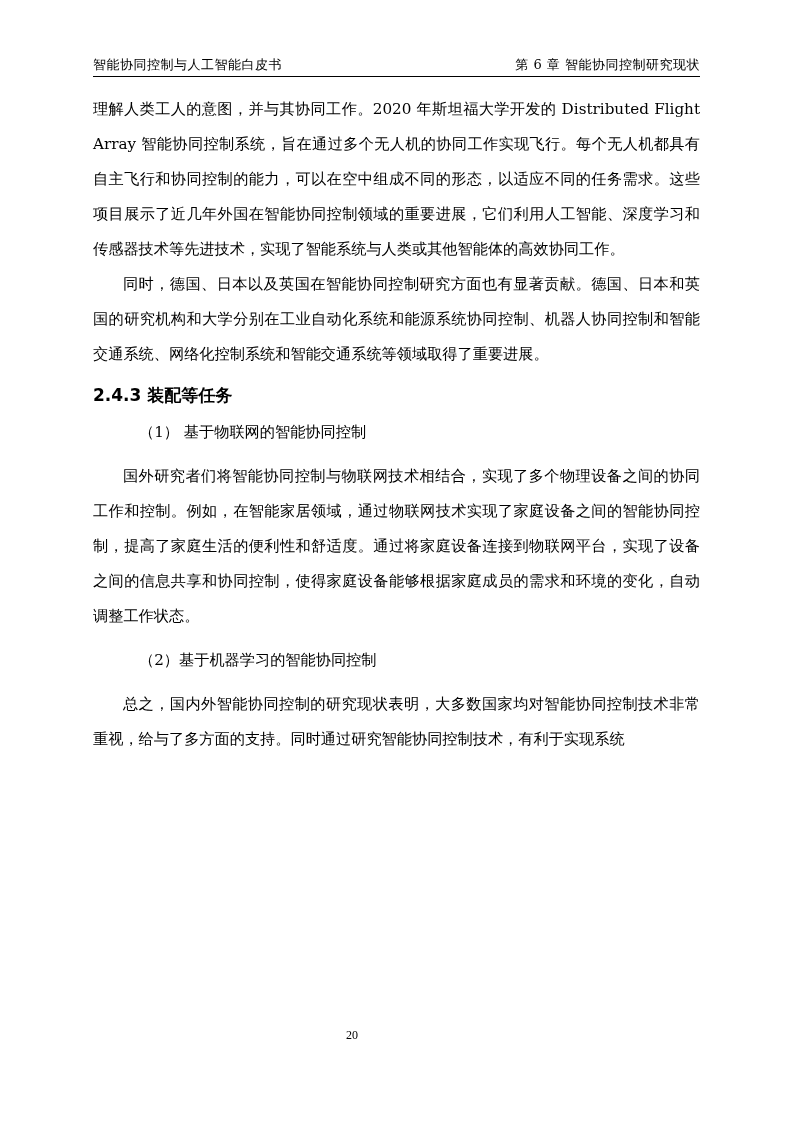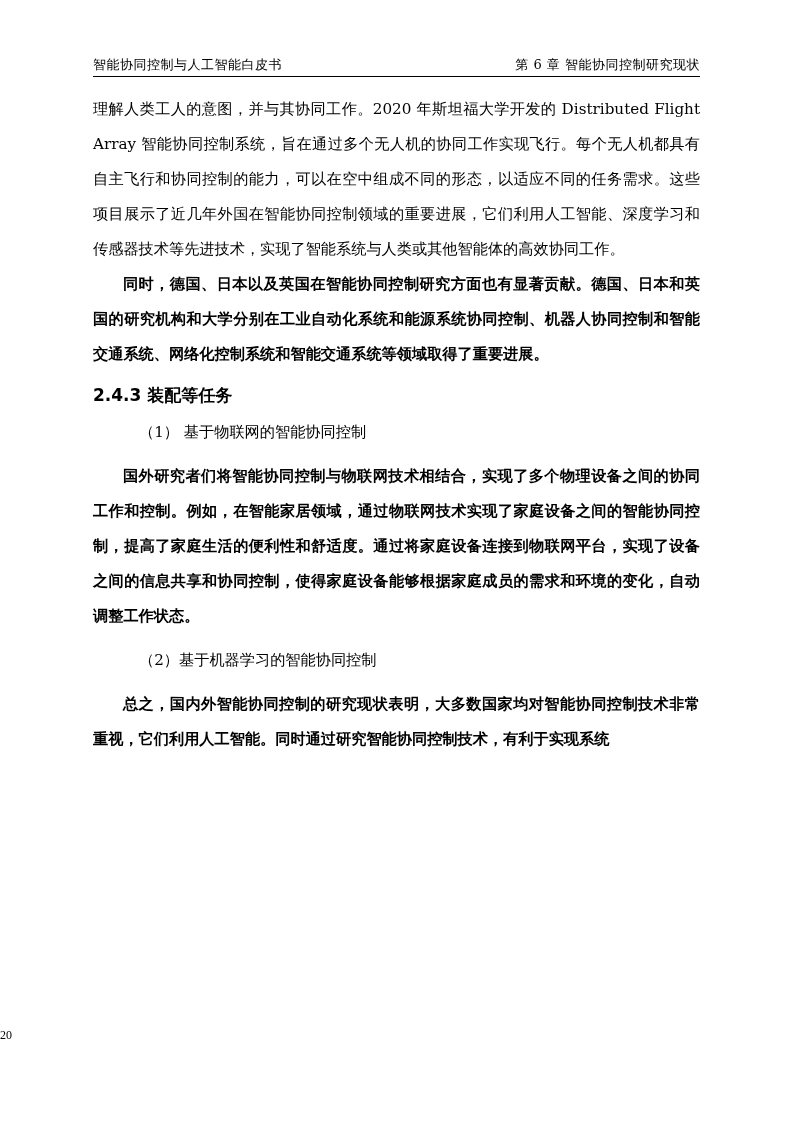--- a/index.html
+++ b/index.html
@@ -36,41 +36,41 @@
       width: 607px;
     }
     .para {
       font-size: 15.2px;
       line-height: 35px;
       margin: 0;
       text-align: justify;
       text-justify: inter-character;
       font-family: "DejaVu Serif", "Liberation Serif", serif;
     }
-    .para.indent { text-indent: 30px; font-weight: bold; }
+    .para.indent { text-indent: 30px; }
     .heading {
       font-family: "DejaVu Sans", "Liberation Sans", sans-serif;
       font-weight: bold;
       font-size: 17px;
       line-height: 22px;
       margin: 12px 0 6px 0;
     }
     .subheading {
       font-size: 15.2px;
       line-height: 29px;
       margin: 12px;
       padding-left: 34px;
       font-family: "DejaVu Serif", "Liberation Serif", serif;
     }
     .page-number {
       position: absolute;
       left: 0;
       width: 704px;
       top: 1028px;
-      text-align: left;
+      text-align: center;
       font-size: 12px;
       font-family: "Liberation Serif", serif;
     }
   </style>
 </head>
 <body>
 
 <div class="page-header">
   <span class="left">智能协同控制与人工智能白皮书</span>
   <span class="right">第 6 章  智能协同控制研究现状</span>
@@ -78,16 +78,16 @@
 
 <div class="content">
   <p class="para">理解人类工人的意图，并与其协同工作。2020 年斯坦福大学开发的 Distributed Flight Array 智能协同控制系统，旨在通过多个无人机的协同工作实现飞行。每个无人机都具有自主飞行和协同控制的能力，可以在空中组成不同的形态，以适应不同的任务需求。这些项目展示了近几年外国在智能协同控制领域的重要进展，它们利用人工智能、深度学习和传感器技术等先进技术，实现了智能系统与人类或其他智能体的高效协同工作。</p>
   <p class="para indent">同时，德国、日本以及英国在智能协同控制研究方面也有显著贡献。德国、日本和英国的研究机构和大学分别在工业自动化系统和能源系统协同控制、机器人协同控制和智能交通系统、网络化控制系统和智能交通系统等领域取得了重要进展。</p>
 
   <div class="heading">2.4.3 装配等任务</div>
   <p class="subheading">（1） 基于物联网的智能协同控制</p>
   <p class="para indent">国外研究者们将智能协同控制与物联网技术相结合，实现了多个物理设备之间的协同工作和控制。例如，在智能家居领域，通过物联网技术实现了家庭设备之间的智能协同控制，提高了家庭生活的便利性和舒适度。通过将家庭设备连接到物联网平台，实现了设备之间的信息共享和协同控制，使得家庭设备能够根据家庭成员的需求和环境的变化，自动调整工作状态。</p>
   <p class="subheading">（2）基于机器学习的智能协同控制</p>
 
-  <p class="para indent">总之，国内外智能协同控制的研究现状表明，大多数国家均对智能协同控制技术非常重视，它们利用人工智能。同时通过研究智能协同控制技术，有利于实现系统</p>
+  <p class="para indent">总之，国内外智能协同控制的研究现状表明，大多数国家均对智能协同控制技术非常重视，给与了多方面的支持。同时通过研究智能协同控制技术，有利于实现系统</p>
 </div>
 
 <div class="page-number">20</div>
 
 </body></html>

